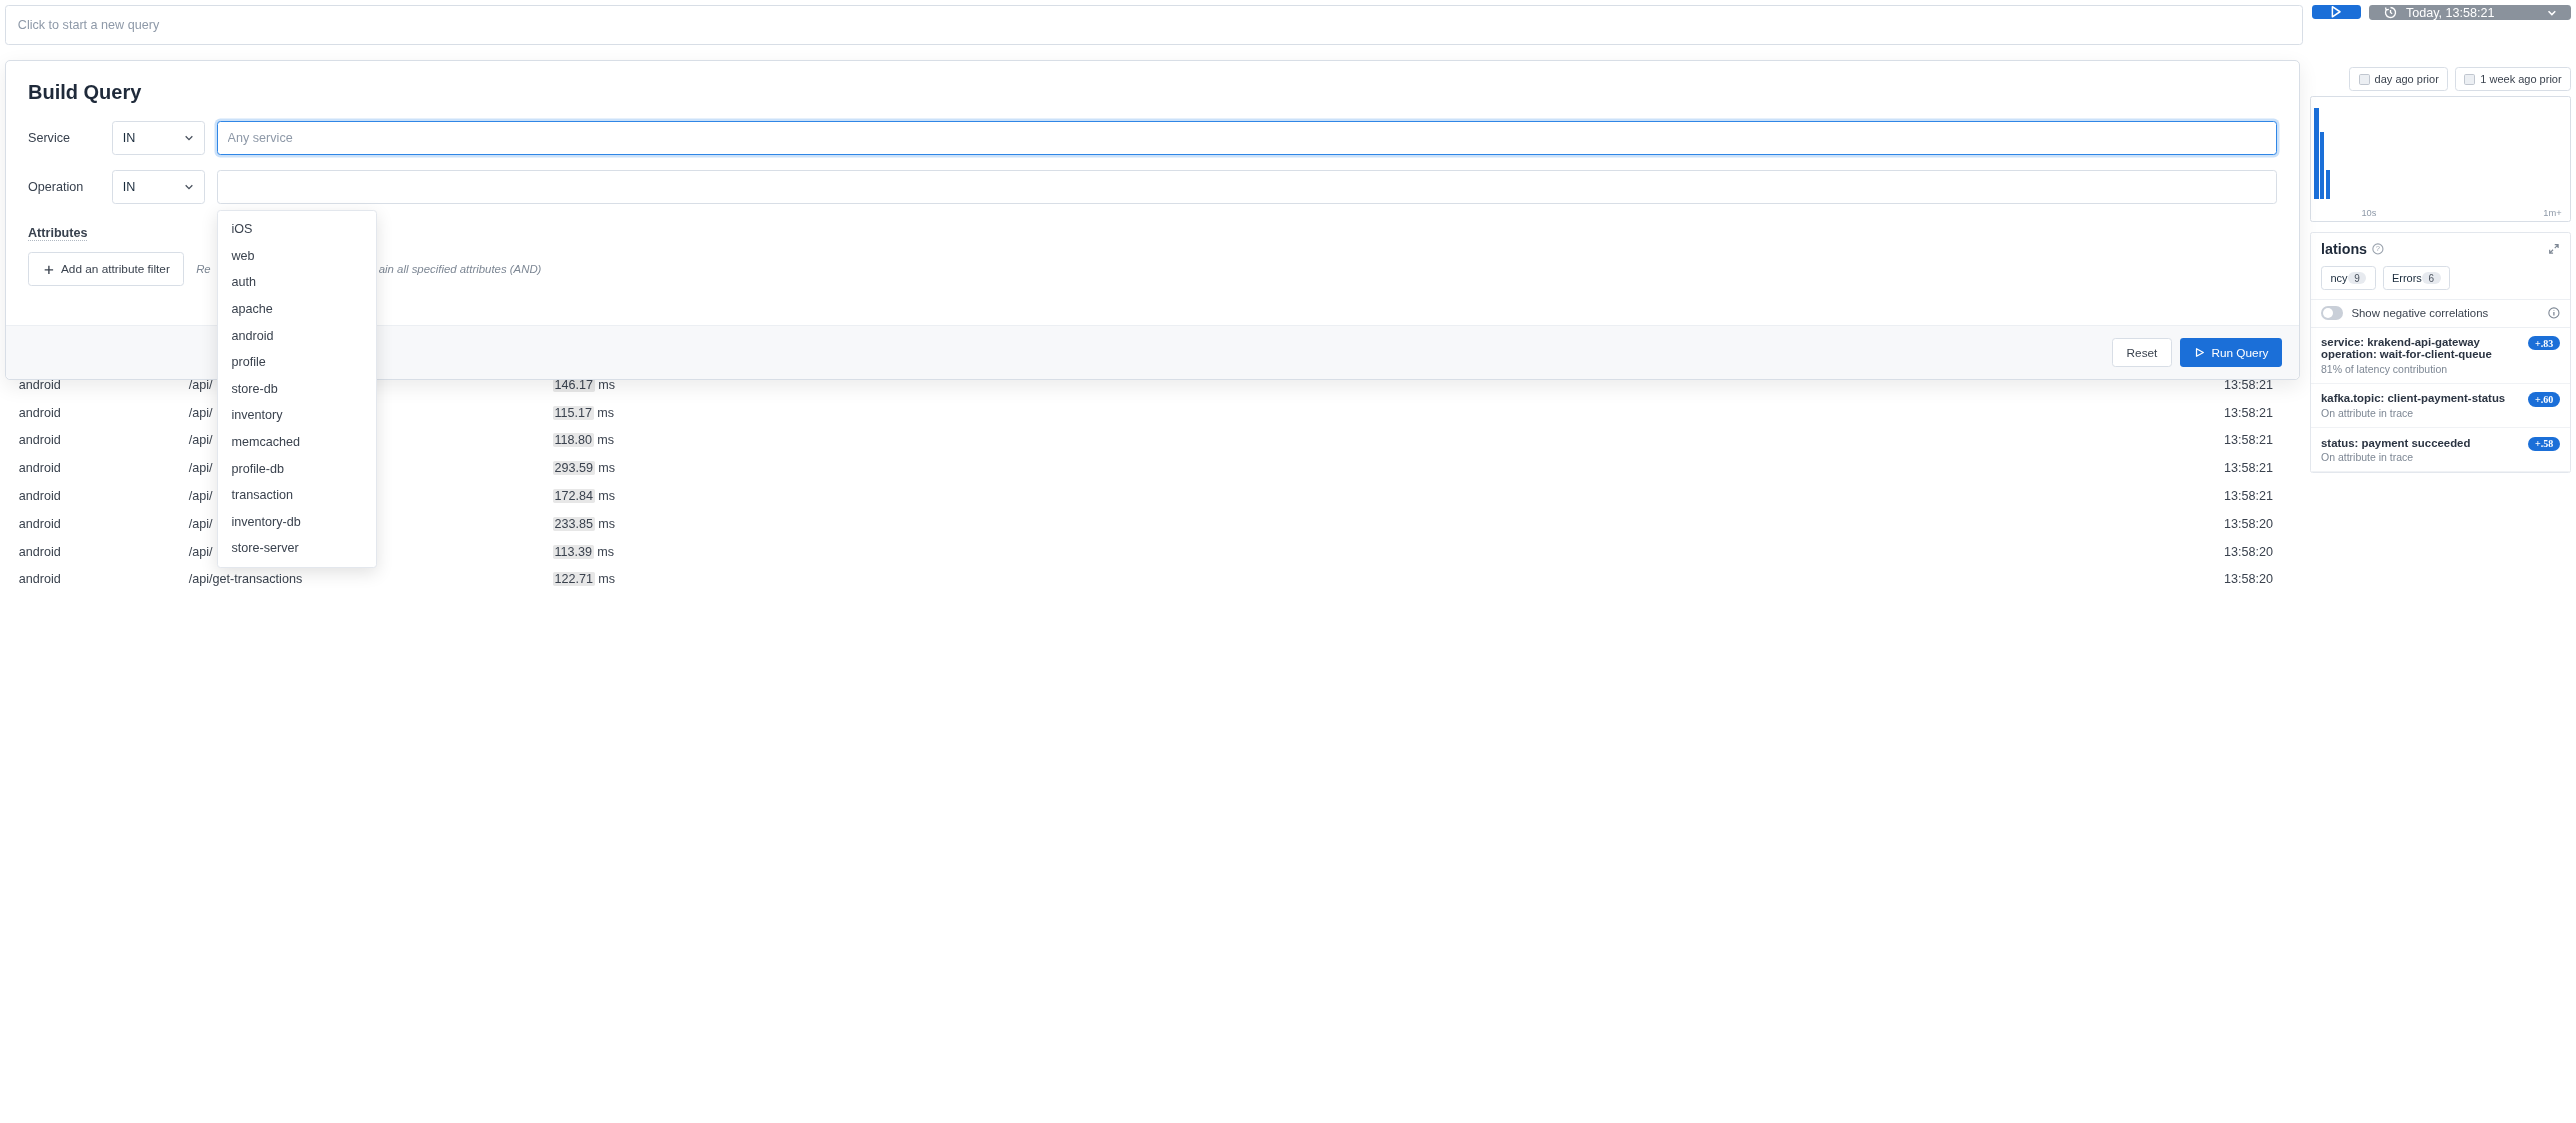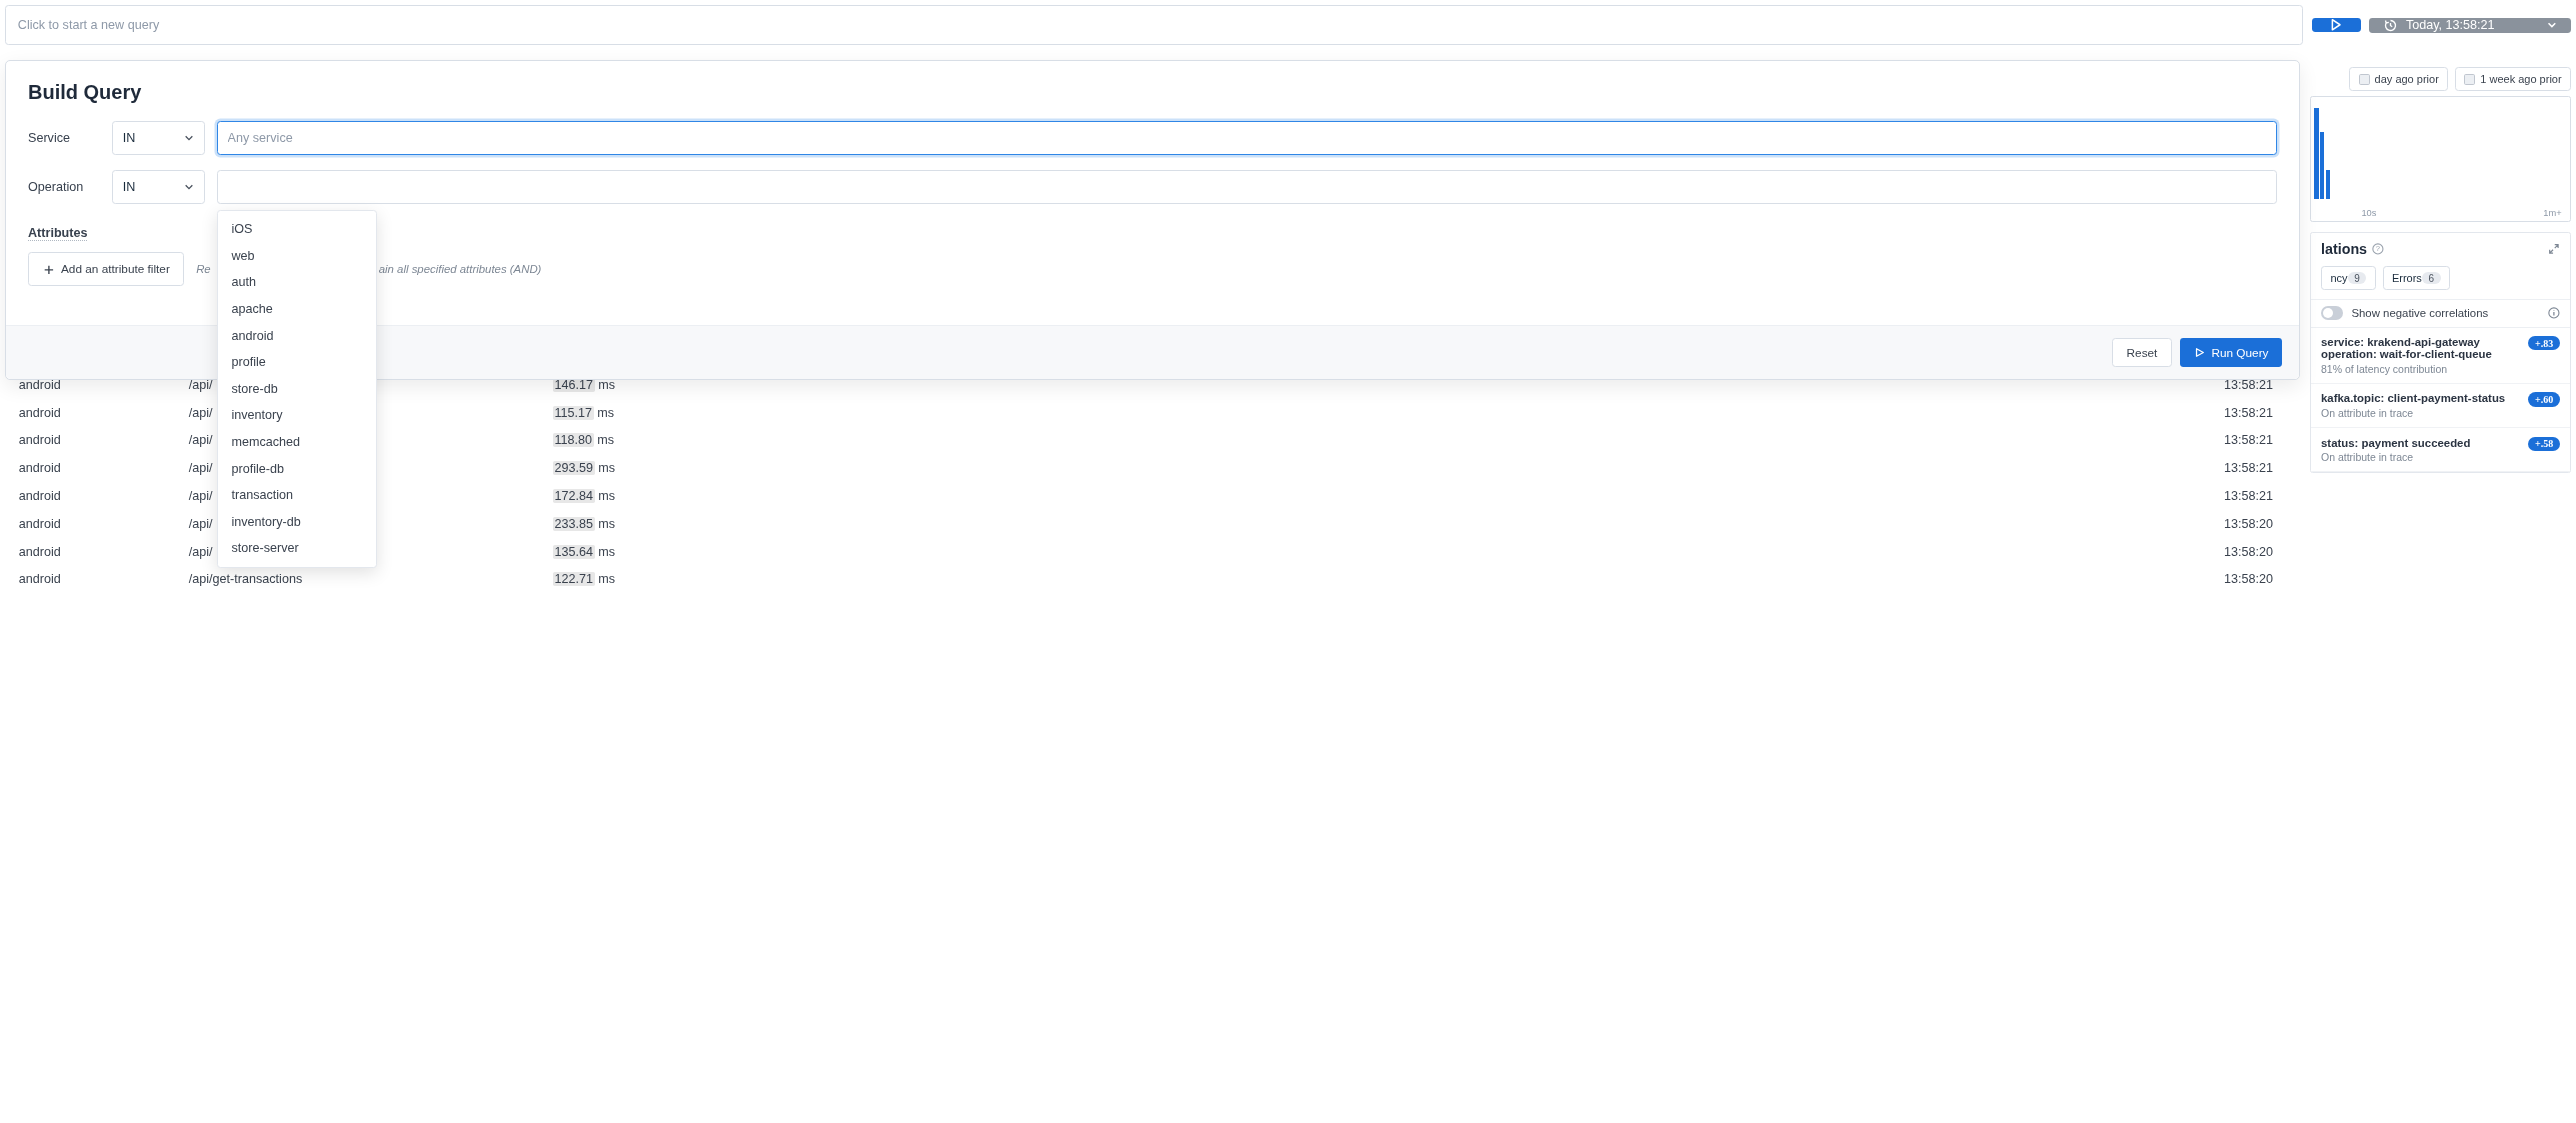--- a/index.html
+++ b/index.html
@@ -6,21 +6,21 @@
     body {
       font-family: -apple-system, BlinkMacSystemFont, "Segoe UI", Helvetica, Arial, sans-serif;
       background: #fff;
       color: #1a2b3c;
       font-size: 11.8px;
     }
     .top-bar {
       display: flex;
       gap: 8.4px;
       padding: 5px 5px 5px 5px;
-      align-items: center;
+      align-items: flex-start;
     }
     .query-input-wrap {
       flex: 1;
       border: 0.8px solid #d8dee6;
       border-radius: 3.4px;
       display: flex;
       align-items: center;
       padding: 0 11.8px;
       height: 40px;
     }
@@ -318,21 +318,21 @@
           </tr>
           <tr>
             <td class="svc">android</td>
             <td class="op">/api/</td>
             <td class="lat"><span class="hl">233.85</span> ms</td>
             <td class="ts">13:58:20</td>
           </tr>
           <tr>
             <td class="svc">android</td>
             <td class="op">/api/</td>
-            <td class="lat"><span class="hl">135.64</span> ms</td>
+            <td class="lat"><span class="hl">113.39</span> ms</td>
             <td class="ts">13:58:20</td>
           </tr>
           <tr>
             <td class="svc">android</td>
             <td class="op">/api/get-transactions</td>
             <td class="lat"><span class="hl">122.71</span> ms</td>
             <td class="ts">13:58:20</td>
           </tr>
         </tbody>
     </table>

